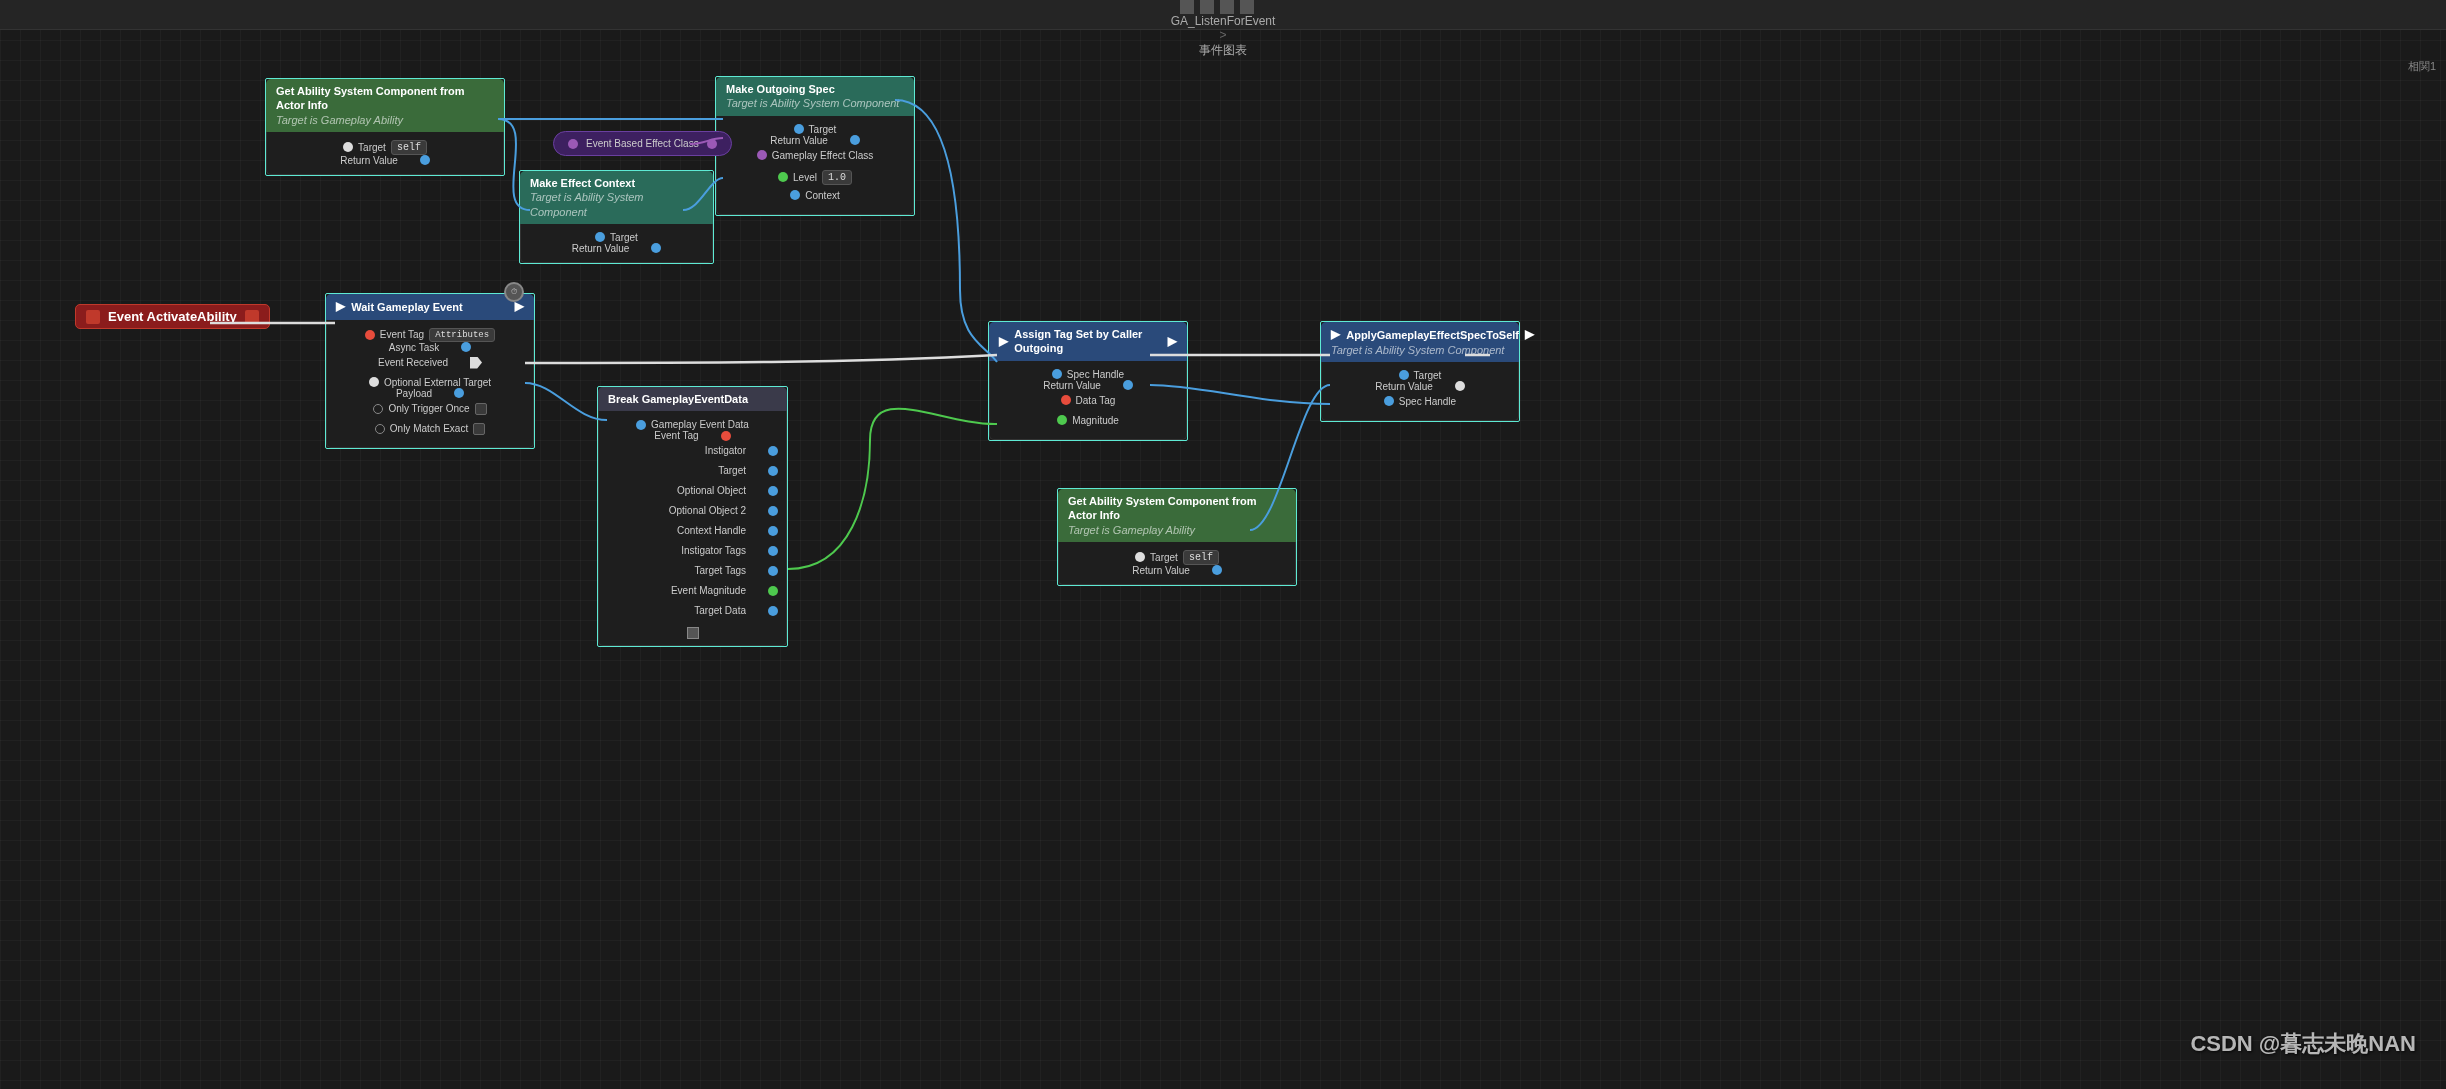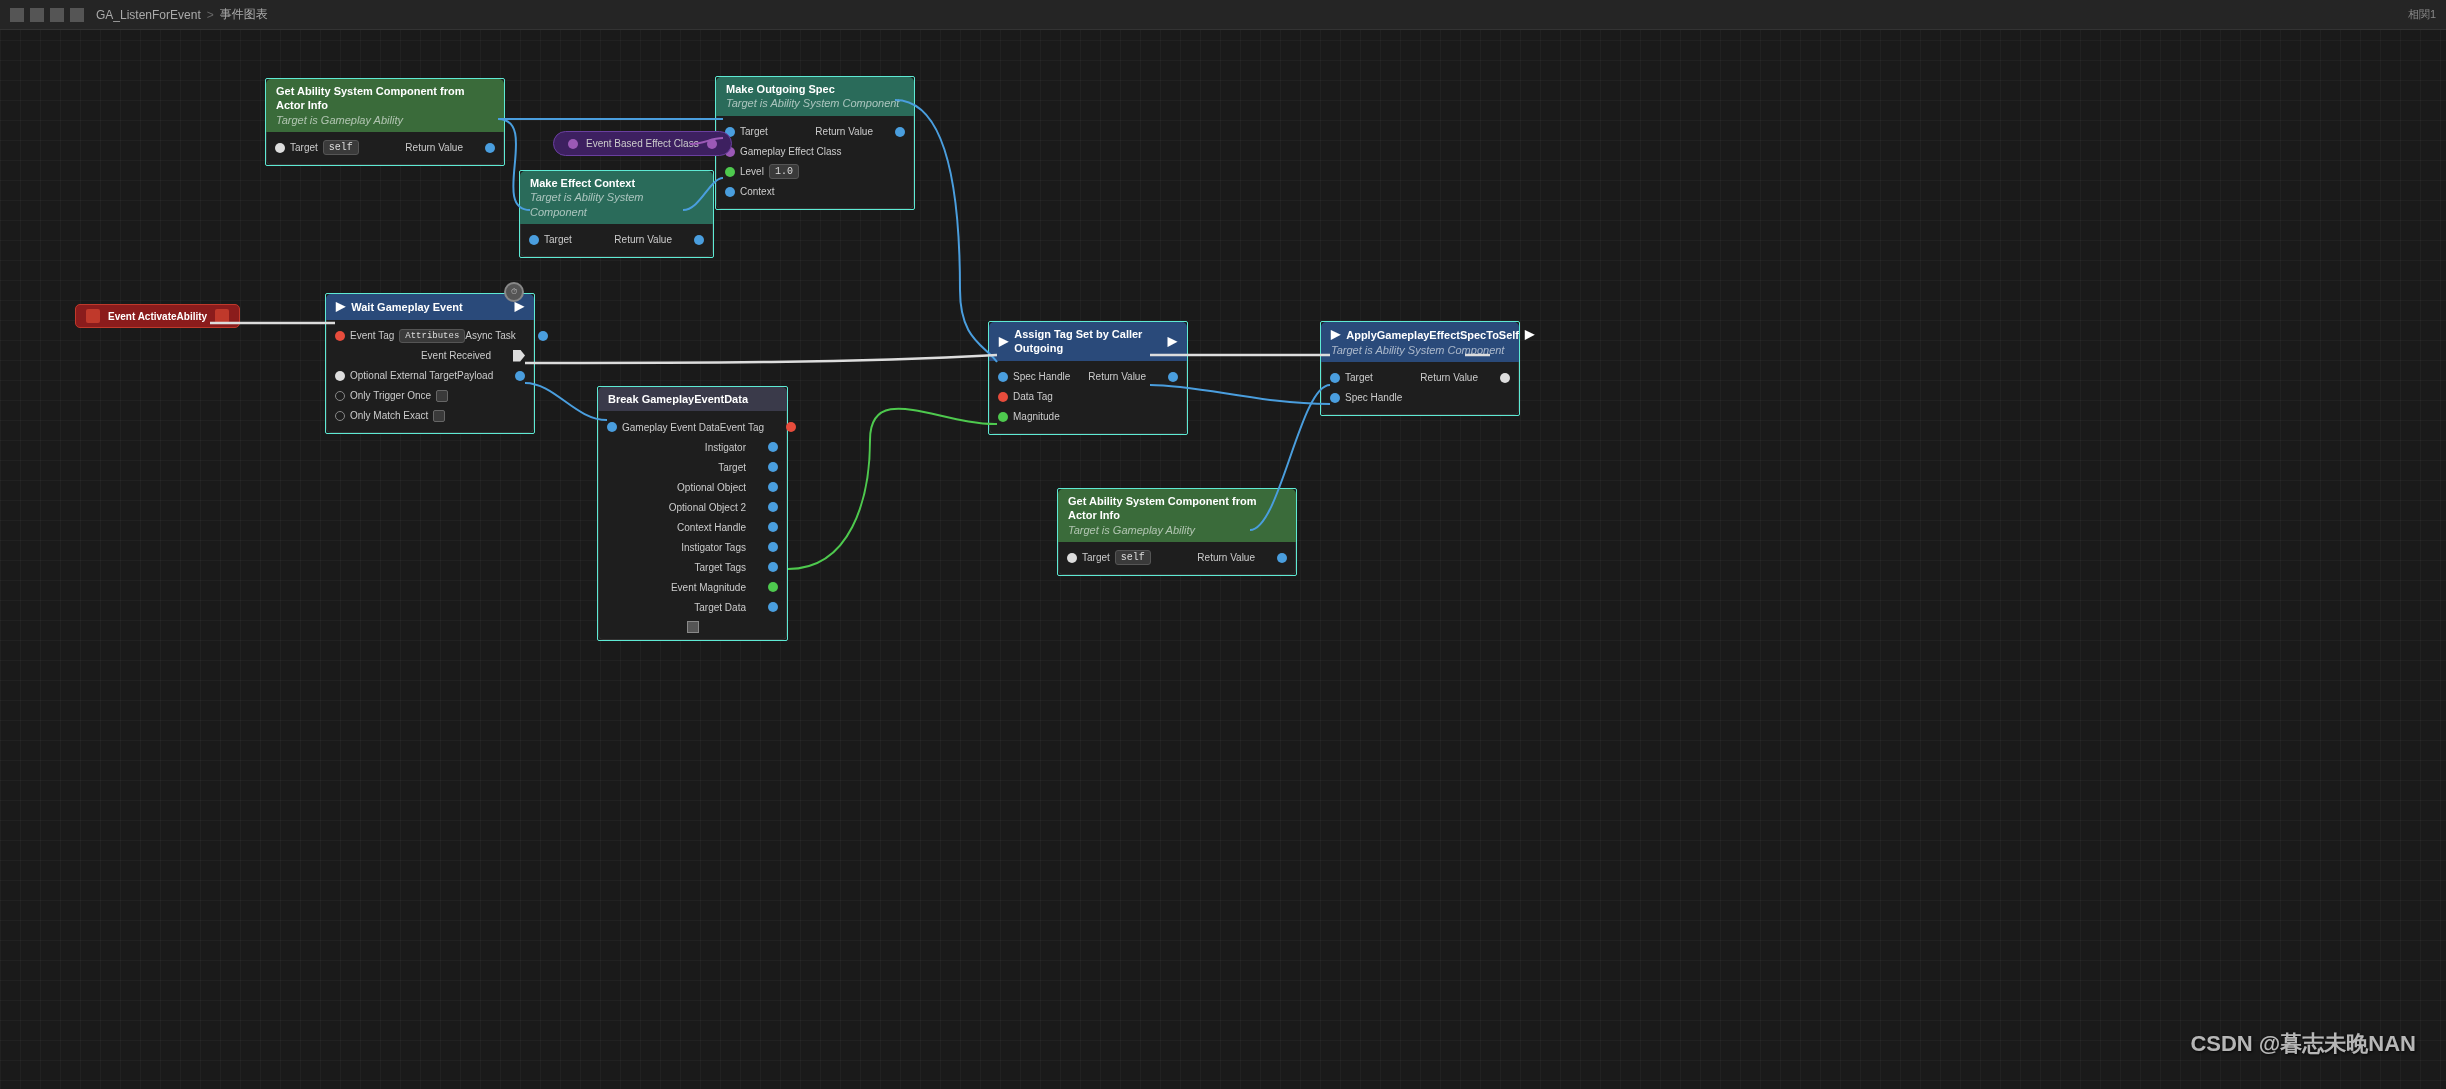--- a/index.html
+++ b/index.html
@@ -28,20 +28,21 @@
     .title-bar {
       position: absolute;
       top: 0; left: 0; right: 0;
       height: 30px;
       background: #252525;
       display: flex;
       align-items: center;
       padding: 0 10px;
       z-index: 100;
       border-bottom: 1px solid #333;
+      flex-direction: column;
     }
     .title-bar-controls {
       display: flex;
       gap: 6px;
       margin-right: 12px;
     }
     .title-btn {
       width: 14px; height: 14px;
       background: #555;
       border: none;
@@ -80,24 +81,24 @@
     .node-body {
       background: #1e1e1e;
       border-radius: 0 0 5px 5px;
       padding: 6px 0;
       border: 1px solid #333;
       border-top: none;
     }
     .node-row {
       display: flex;
       align-items: center;
-      justify-content: space-between;
       padding: 2px 8px;
       min-height: 20px;
       position: relative;
+      flex-direction: column;
     }
     .node-row-left {
       display: flex;
       align-items: center;
       gap: 5px;
     }
     .node-row-right {
       display: flex;
       align-items: center;
       gap: 22px;
@@ -334,21 +335,21 @@
       <div class="node-row-right">
         <span class="pin-label">Return Value</span>
         <span class="pin pin-blue"></span>
       </div>
     </div>
   </div>
 </div>
 
 <div class="exec-node" style="left:75px;top:304px;">
   <div style="width:14px;height:14px;background:#c0392b;border-radius:2px;"></div>
-  <span style="font-size:10px;color:#fff;">Event ActivateAbility</span>
+  <span style="font-size:13px;color:#fff;">Event ActivateAbility</span>
   <div style="width:14px;height:14px;background:#c0392b;border-radius:2px;"></div>
 </div>
 
 <div class="node node-full-border" style="left:325px;top:293px;width:210px;">
 
   <div class="node-timer" style="position:absolute;top:-12px;right:10px;">⏱</div>
   <div class="node-header header-blue">
     <div style="display:flex;align-items:center;gap:6px;">
       <span style="color:white;font-size:12px;">▶</span>
       <span>Wait Gameplay Event</span>

